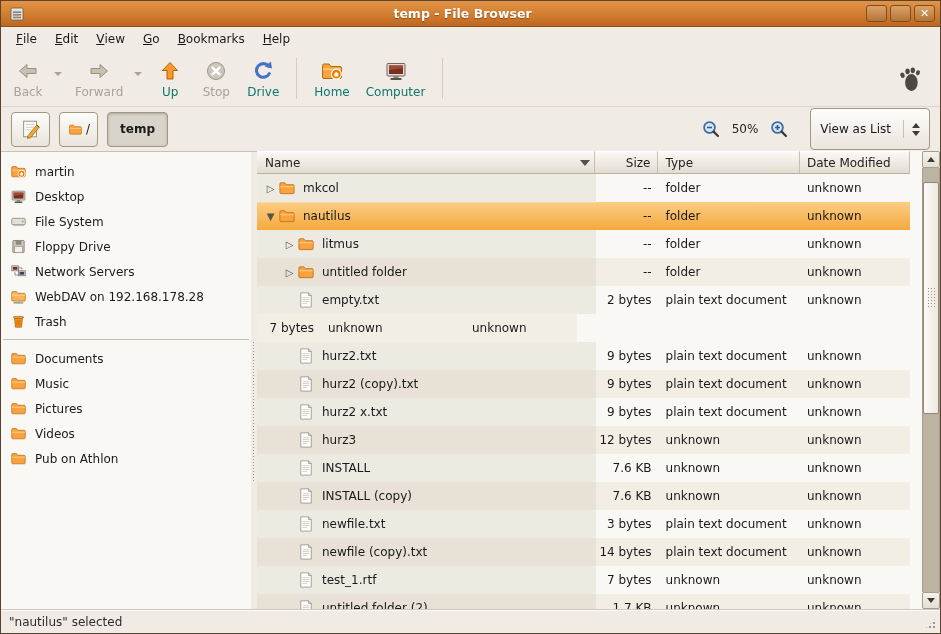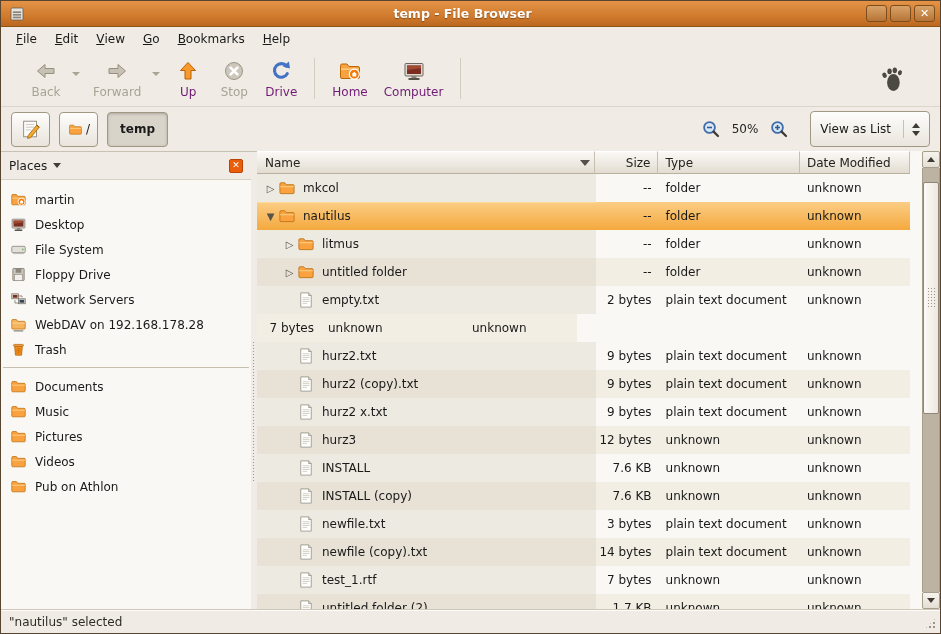--- a/index.html
+++ b/index.html
@@ -22,27 +22,27 @@
     background:linear-gradient(#D9A368,#B77436); display:flex; align-items:center; justify-content:center; }
   .wc-close::after { content:"\2715"; color:#FFF; font-weight:bold; font-size:11px; line-height:1; }
 
   
   .menubar { height:24px; flex:0 0 24px; display:flex; align-items:stretch; padding-left:6px;
     background:#F0ECE5; }
   .menu-item { display:flex; align-items:center; padding:0 9px; cursor:default; }
   .menu-item u { text-decoration:underline; }
 
   
-  .toolbar { height:56px; flex:0 0 56px; display:flex; align-items:center; padding:2px 22px;
+  .toolbar { height:56px; flex:0 0 56px; display:flex; align-items:center; padding:2px 4px;
     background:#F0ECE5; border-bottom:1px solid #DCD5C9; }
   .tb-btn { display:flex; flex-direction:column; align-items:center; justify-content:center;
     gap:2px; padding:3px 8px; min-width:46px; border-radius:3px; }
   .tb-btn .tbi { width:24px; height:24px; display:block; }
   .tb-btn .tbi svg { width:100%; height:100%; }
-  .tb-label { font-size:12px; color:#701a75; }
+  .tb-label { font-size:12px; color:#0f766e; }
   .tb-btn.disabled .tb-label { color:#A9A296; }
   .tb-chev { width:14px; height:40px; display:flex; align-items:center; justify-content:center; margin:0 2px 10px 0; }
   .tb-chev::after { content:""; border-left:4px solid transparent; border-right:4px solid transparent;
     border-top:4px solid #A9A296; }
   .tb-sep { width:1px; align-self:stretch; margin:5px 9px; background:#D3CCBF; }
   .tb-logo { margin-left:auto; margin-right:12px; width:28px; height:30px; }
   .tb-logo svg { width:100%; height:100%; }
 
   
   .locationbar { height:44px; flex:0 0 44px; display:flex; align-items:center; padding:0 10px;
@@ -51,21 +51,21 @@
     background:linear-gradient(#FDFDFB,#E9E4DC); display:flex; align-items:center; justify-content:center;
     margin-right:9px; padding:0 6px; }
   .loc-btn .licon { width:22px; height:22px; } .loc-btn .licon svg{ width:100%;height:100%; }
   .loc-btn.small-icon .licon { width:17px; height:15px; }
   .loc-root { gap:2px; }
   .loc-btn.pressed { background:#D9D4CA; box-shadow:inset 0 1px 3px rgba(0,0,0,.22);
     font-weight:bold; padding:0 12px; margin-right:0; }
   .loc-spacer { flex:1; }
   .zoom-ctl { width:20px; height:20px; margin:0 7px; } .zoom-ctl svg{width:100%;height:100%;}
   .zoom-level { padding:0 4px; color:#1f1f1f; }
-  .view-combo { height:36px; margin-left:14px; border:1px solid #A19884; border-radius:4px;
+  .view-combo { height:42px; margin-left:14px; border:1px solid #A19884; border-radius:4px;
     background:linear-gradient(#FDFDFB,#EAE5DD); display:flex; align-items:center; padding:0 9px; }
   .view-combo .vc-label { padding-right:12px; }
   .view-combo .vc-sep { width:1px; height:18px; background:#C9C2B4; margin-right:8px; }
   .vc-arrows { display:flex; flex-direction:column; gap:3px; align-items:center; }
   .vc-arrows i { display:block; width:0; height:0; border-left:4px solid transparent; border-right:4px solid transparent; }
   .vc-arrows .up { border-bottom:5px solid #3E3A33; }
   .vc-arrows .down { border-top:5px solid #3E3A33; }
 
   
   .content { flex:1; display:flex; min-height:0; }
@@ -274,26 +274,20 @@
       <span class="vc-arrows">
           <i class="up"></i>
           <i class="down"></i>
         </span>
     </div>
   </div>
 
   <div class="content">
 
     <div class="sidebar">
-      <div class="sidebar-header">
-        <span class="places-label">
-            <span>Places</span>
-          </span>
-        <span class="sidebar-close">✕</span>
-      </div>
       <div class="sidebar-list">
           <div class="sidebar-item">
             <span class="sicon"><svg viewBox="0 0 24 24">
                 <path d="M2.5 6.5 Q2.5 5 4 5 L9 5 L11 7.5 L20 7.5 Q21.5 7.5 21.5 9 L21.5 18 Q21.5 19.5 20 19.5 L4 19.5 Q2.5 19.5 2.5 18 Z" fill="#F9A23F" stroke="#B66A08"></path>
                 <path d="M3 10.2 L21 10.2" stroke="#FCC97E" stroke-width="1.6"></path>
                 <circle cx="16.3" cy="15.2" r="5" fill="#F57900" stroke="#FFFFFF" stroke-width="1.2"></circle>
                 <path d="M13.6 15.3 L16.3 12.7 L19 15.3 L18.2 15.3 L18.2 17.5 L14.4 17.5 L14.4 15.3 Z" fill="#FFFFFF"></path>
               </svg></span>
             <span>martin</span>
           </div>

